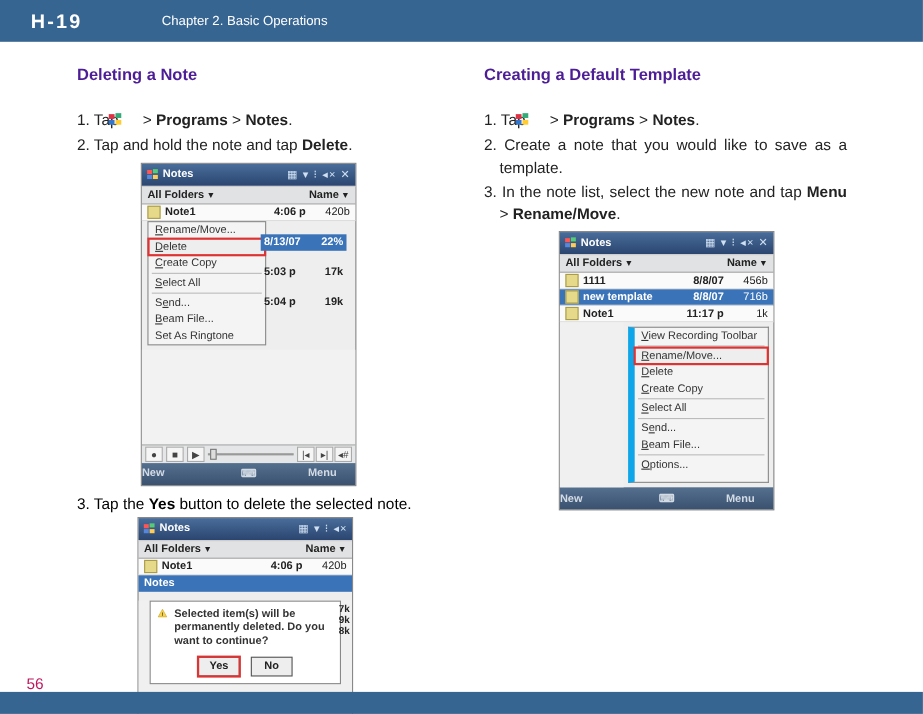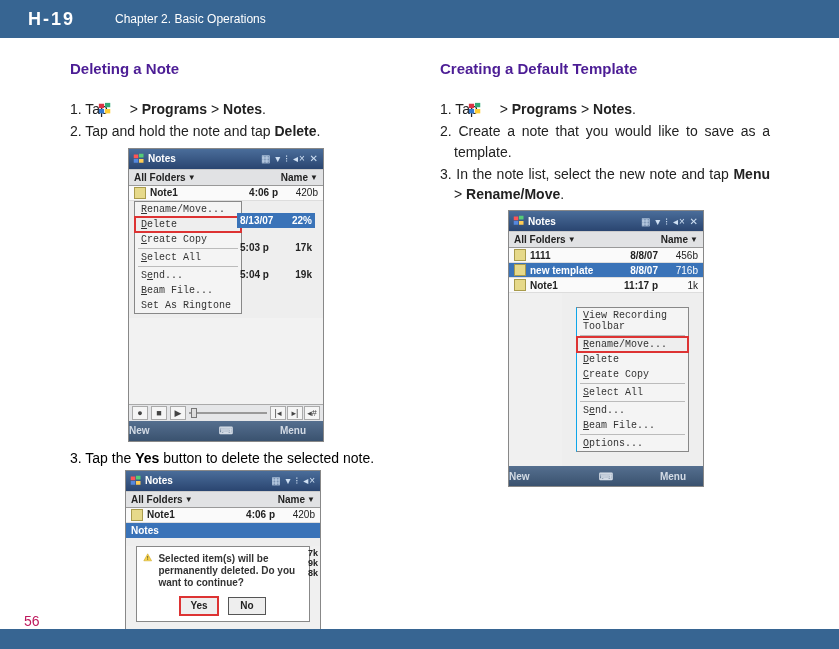--- a/index.html
+++ b/index.html
@@ -1,18 +1,18 @@
 <!DOCTYPE html>
 <html><head>
 <meta charset="utf-8">
 <style>
   * { margin: 0; padding: 0; box-sizing: border-box; }
   body { font-family: Arial, Helvetica, sans-serif; background: #fff; width: 839px; height: 649px; position: relative; overflow: hidden; }
 
-  .header { background: #376592; height: 38px; display: flex; align-items: center; color: #fff; }
+  .header { background: #376592; height: 38px; display: flex; align-items: center; color: #fff; gap: 32px; }
   .logo { font-family: Arial, sans-serif; font-weight: bold; font-size: 18px; letter-spacing: 2px; padding: 0 20px 0 28px; }
   .chapter { font-size: 12px; padding-left: 20px; }
 
   .content { display: flex; padding: 22px 35px 0 70px; gap: 40px; }
   .col { width: 330px; }
 
   .section-title { color: #4c1d95; font-weight: bold; font-size: 15px; margin-bottom: 22px; }
   ol { list-style: none; }
   ol li { font-size: 14px; line-height: 1.45; color: #222; text-align: justify; margin-bottom: 2px; padding-left: 14px; text-indent: -14px; }
   .bold { font-weight: bold; }
@@ -36,21 +36,21 @@
   .tri { font-size: 8px; margin-left: 2px; }
 
   .listrow { display: flex; align-items: center; height: 15px; padding: 0 5px; background: #fafafa; border-bottom: 1px solid #ddd; }
   .listrow .ic { width: 12px; height: 12px; background: #e6d98a; border: 1px solid #a99b4c; margin-right: 4px; }
   .listrow .nm { font-weight: bold; }
   .listrow .t1 { margin-left: auto; font-weight: bold; }
   .listrow .t2 { width: 34px; text-align: right; font-weight: normal; margin-left: 6px; }
   .listrow.sel { background: #3a73b8; color: #fff; }
   .listrow.sel .ic { background: #e6d98a; }
 
-  .ctxmenu { position: relative; background: #f4f4f4; border: 1px solid #888; width: 108px; margin: 0 0 4px 5px; font-size: 10px; font-family: Liberation Mono, monospace; }
+  .ctxmenu { position: relative; background: #f4f4f4; border: 1px solid #888; width: 108px; margin: 0 0 4px 5px; font-size: 10px; }
   .ctxmenu .mi { padding: 2px 6px; color: #333; border-bottom: 0px; }
   .ctxmenu .mi u { text-decoration: underline; }
   .ctxmenu .mi.hilite { outline: 2px solid #d33; outline-offset: -1px; background: #eee; }
   .ctxmenu .sep { height: 1px; background: #bbb; margin: 1px 3px; }
 
   .ctx-side { position: absolute; top: 0; left: 108px; font-size: 10px; }
   .ctx-side div { display: flex; justify-content: space-between; width: 78px; padding: 2px 3px; font-weight: bold; color: #222; margin-top: 12px; }
   .ctx-side div:first-child { background: #3a73b8; color: #fff; }
 
   .midspace { height: 86px; background: #f2f2f2; }
@@ -300,21 +300,21 @@
         <span class="t2">716b</span>
       </div>
       <div class="listrow">
         <span class="ic"></span>
         <span class="nm">Note1</span>
         <span class="t1">11:17 p</span>
         <span class="t2">1k</span>
       </div>
       <div style="display:flex;">
         <div style="flex:1; background:#f0f0f0; min-height:150px;"></div>
-        <div class="ctxmenu" style="margin:14px; width:113px; border-left:1px solid #0ea5e9;">
+        <div class="ctxmenu" style="margin:4px; width:128px; border-left:6px solid #0ea5e9;">
           <div class="mi"><u>V</u><span>iew Recording Toolbar</span></div>
           <div class="sep"></div>
           <div class="mi hilite"><u>R</u><span>ename/Move...</span></div>
           <div class="mi"><u>D</u><span>elete</span></div>
           <div class="mi"><u>C</u><span>reate Copy</span></div>
           <div class="sep"></div>
           <div class="mi"><u>S</u><span>elect All</span></div>
           <div class="sep"></div>
           <div class="mi">S<u>e</u><span>nd...</span></div>
           <div class="mi"><u>B</u><span>eam File...</span></div>

